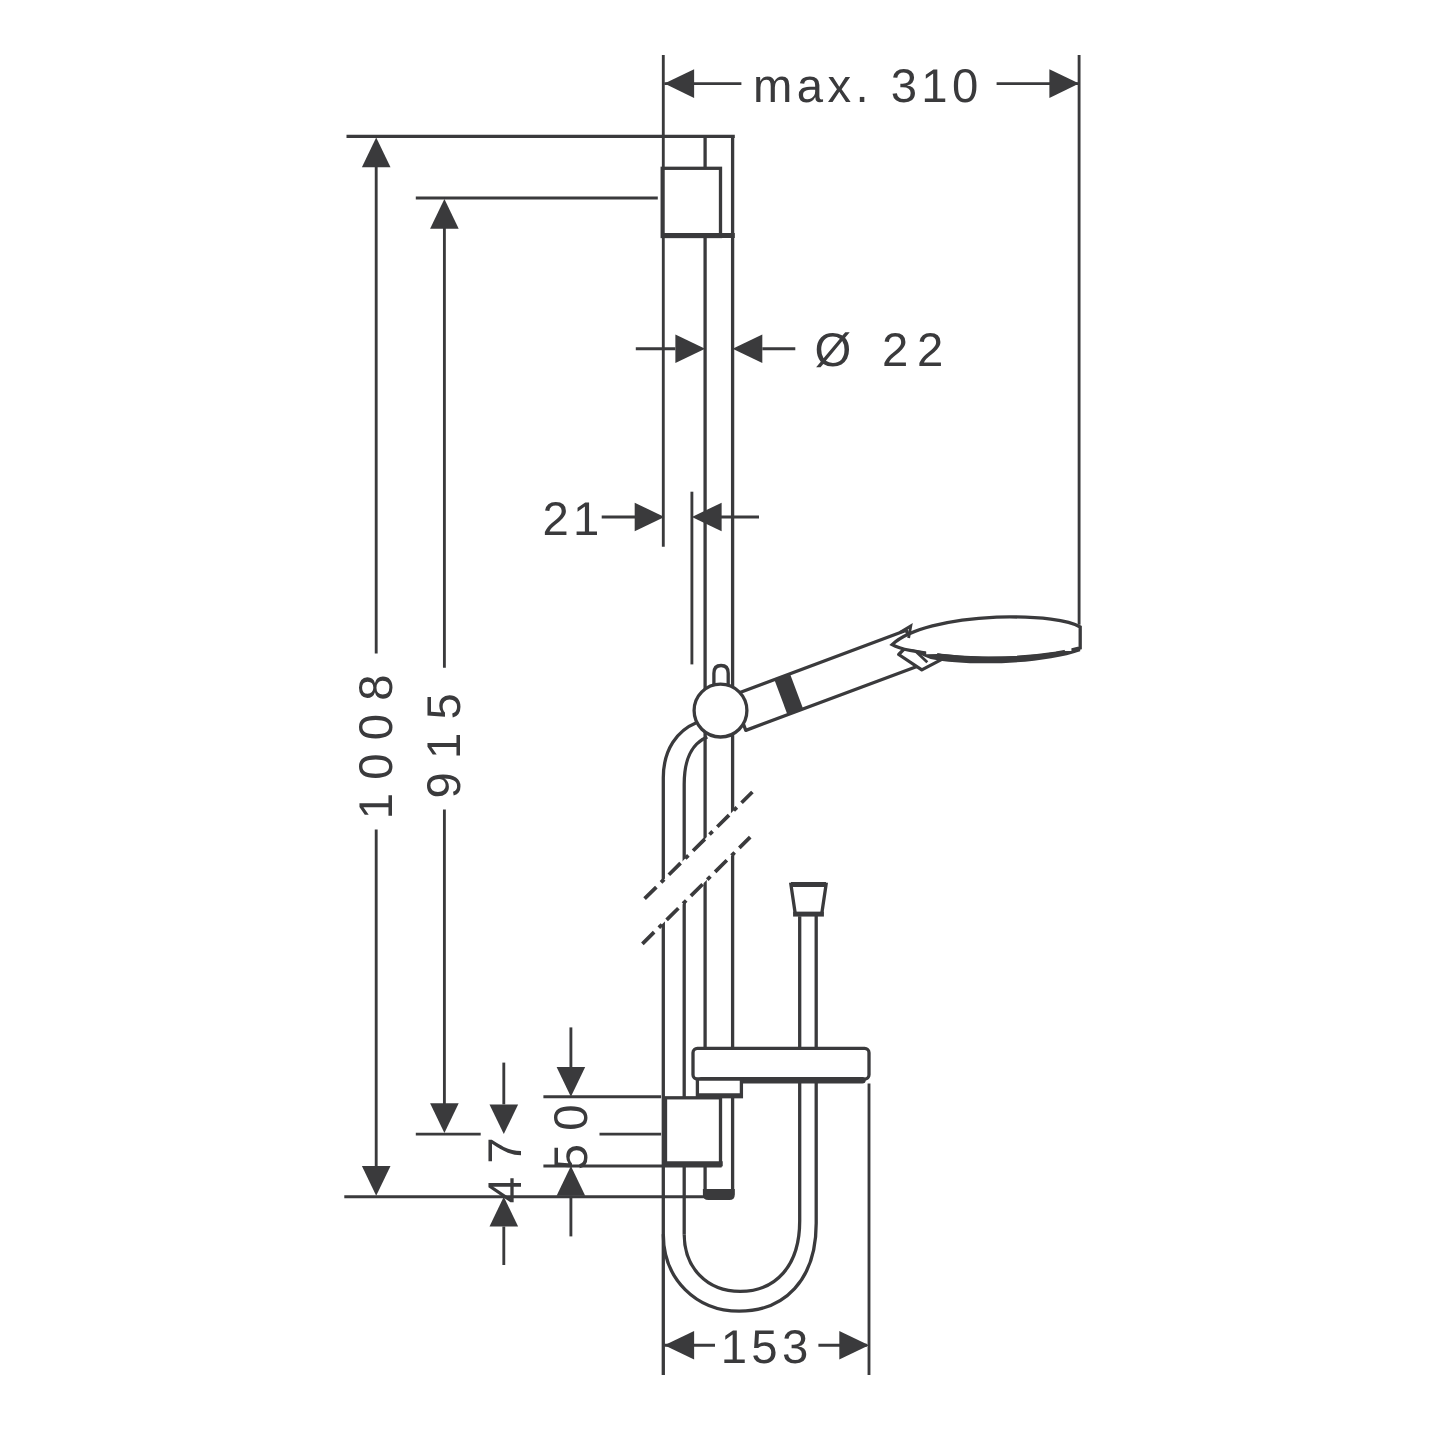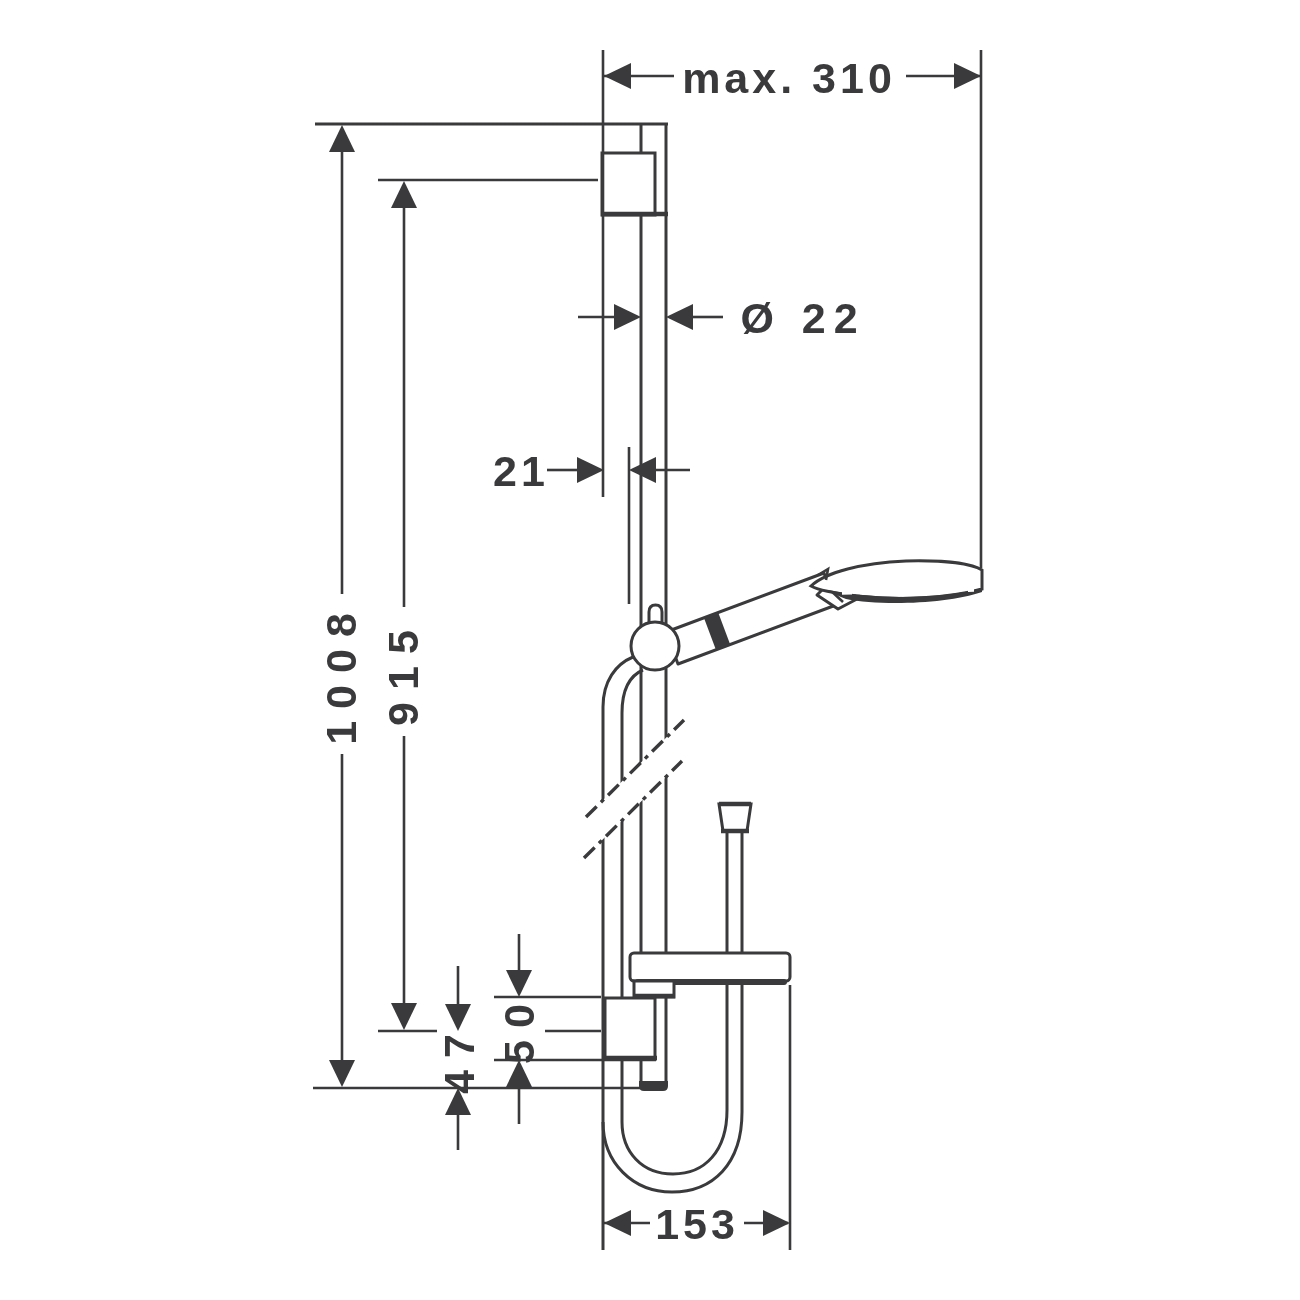--- a/index.html
+++ b/index.html
@@ -1,17 +1,17 @@
 <!DOCTYPE html>
 <html style="--line: #3a3a3c; --bg: #ffffff;"><head>
 <meta charset="utf-8">
 <style>
   :root { --line:#3a3a3c; --bg:#ffffff; }
   html,body { margin:0; padding:0; background:var(--bg); }
-  .stage { position:relative; width:1300px; height:1300px; background:var(--bg); overflow:hidden;font-weight:bold; }
+  .stage { position:relative; width:1300px; height:1300px; background:var(--bg); overflow:hidden; }
   svg { display:block; }
   .ln   { stroke:var(--line); stroke-width:3;   fill:none; }
   .thin { stroke:var(--line); stroke-width:2.6; fill:none; }
   .tk4  { stroke:var(--line); stroke-width:4.5; fill:none; }
   .tk6  { stroke:var(--line); stroke-width:6;   fill:none; stroke-linecap:round; }
   .wfill{ fill:#ffffff; stroke:var(--line); stroke-width:3; }
   .dark { fill:var(--line); stroke:none; }
   .white{ fill:#ffffff; stroke:none; }
   .arrow{ fill:var(--line); stroke:none; }
   .brk  { stroke:var(--line); stroke-width:3.4; fill:none; stroke-dasharray:15 6 4 6; }

